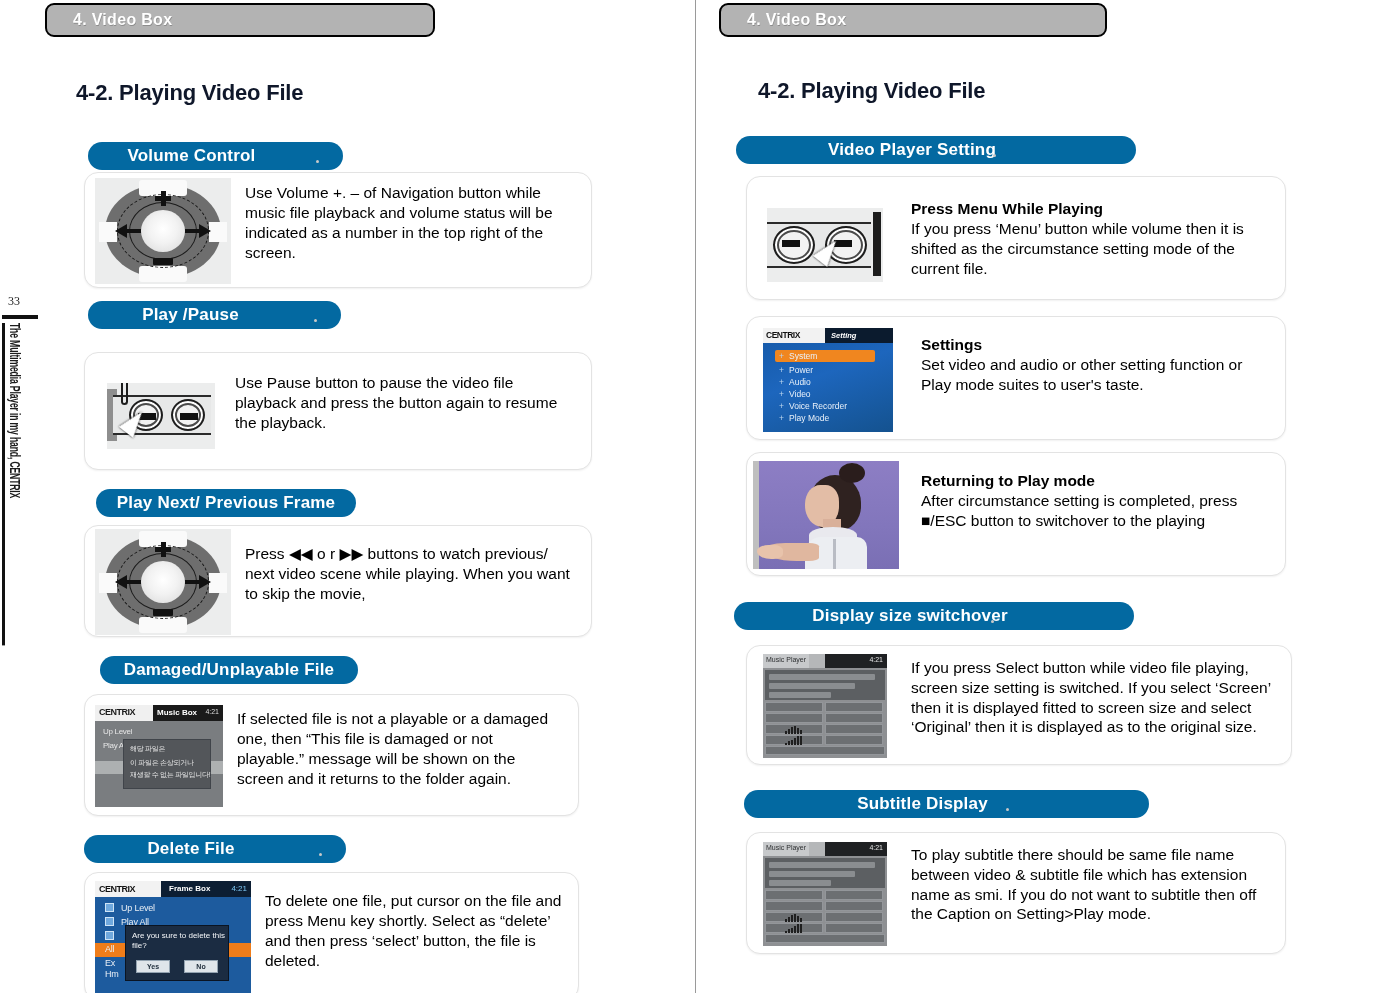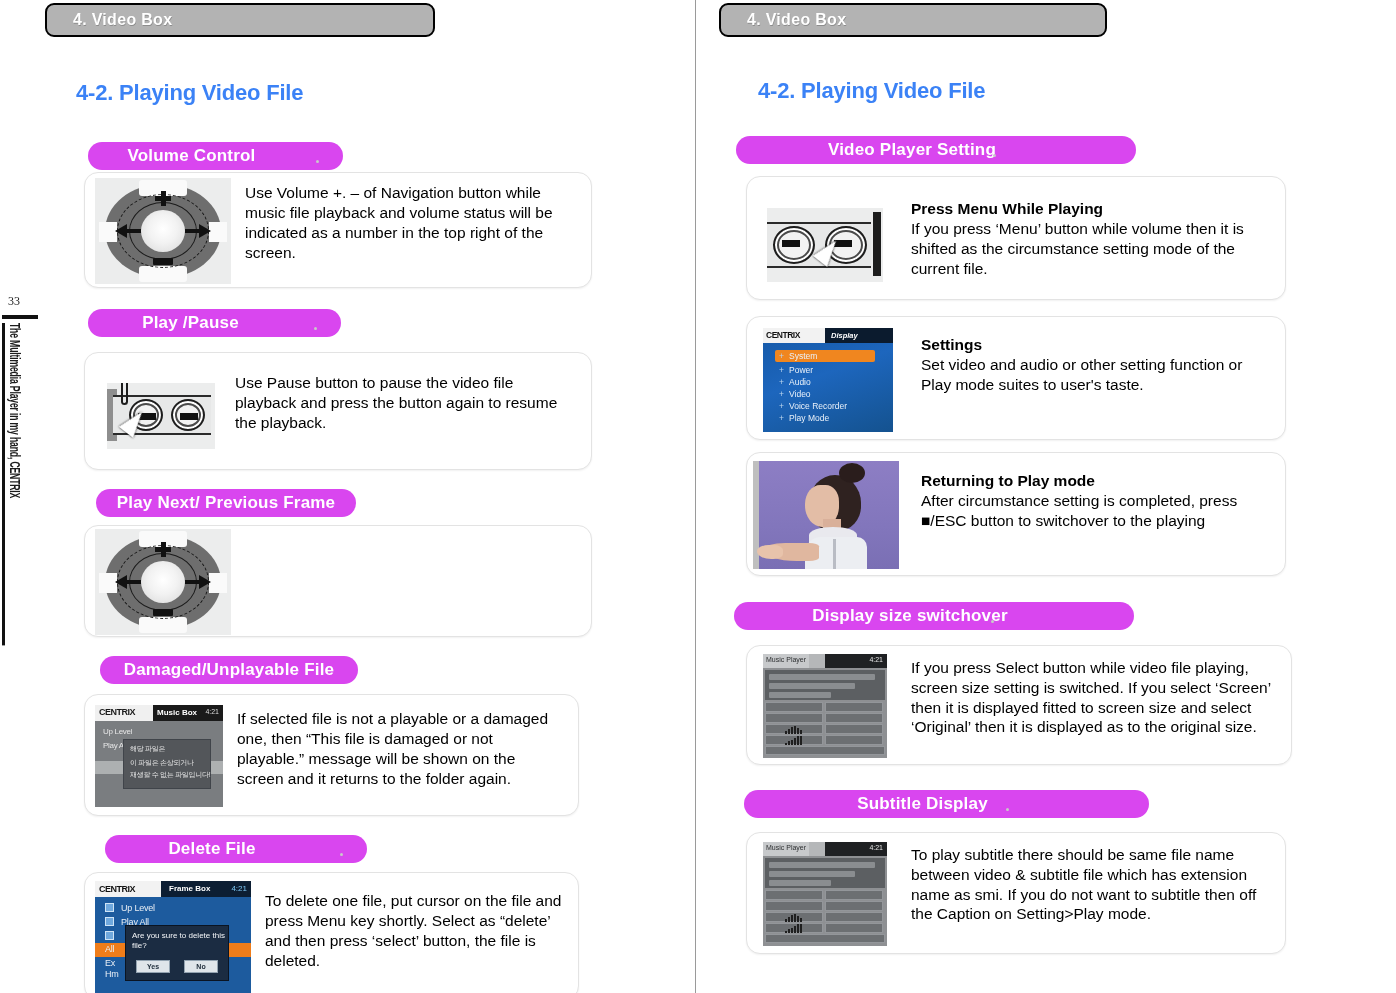--- a/index.html
+++ b/index.html
@@ -60,29 +60,29 @@
   }
   .chapter-text {
     font-size: 16px; font-weight: bold; color: #ffffff;
     letter-spacing: 0.3px;
     text-shadow: 0.5px 0.5px 0 #8d8d8d;
   }
 
   
   .sect-head {
     position: absolute;
-    font-size: 22px; font-weight: bold; color: #3b82f6;
+    font-size: 22px; font-weight: bold; color: #0f172a;
     letter-spacing: -0.2px;
   }
 
   
   .pill {
     position: absolute;
     height: 28px;
-    background: #d946ef;
+    background: #0369a1;
     border-radius: 14px;
     display: flex; align-items: center; justify-content: center;
     filter: blur(0.15px);
   }
   .pill-text {
     font-size: 17px; font-weight: bold; color: #ffffff;
     letter-spacing: 0.2px;
     padding-right: 48px;
   }
   .pill-dot {
@@ -297,21 +297,21 @@
             <div class="dp-minus"></div>
           <div class="dp-ar left"></div>
             <div class="dp-ar right"></div>
         </div>
       </div>
       <div class="card-body">
         <span class="card-text">Use Volume +. – of Navigation button while music file playback and volume status will be indicated as a number in the top right of the screen.</span>
       </div>
     </div>
 
-    <div class="pill" style="left:88px; top:309px; width:253px;">
+    <div class="pill" style="left:88px; top:301px; width:253px;">
       <span class="pill-text">Play /Pause</span>
       <span class="pill-dot"></span>
     </div>
     <div class="card" style="left:84px; top:352px; width:508px; height:118px;">
       <div class="card-media" style="padding:14px 10px 4px 22px;">
         <div class="ph ph-btns">
           <div class="btn-edge"></div>
           <div class="btn-rail"></div>
           <div class="btn-tab"></div>
           <div class="btn-knob k1">
@@ -341,20 +341,23 @@
             <div class="dp-cut r"></div>
           <div class="dp-ring"></div>
             <div class="dp-ring2"></div>
           <div class="dp-hub"></div>
           <div class="dp-plus"></div>
             <div class="dp-minus"></div>
           <div class="dp-ar left"></div>
             <div class="dp-ar right"></div>
         </div>
       </div>
+      <div class="card-body" style="padding-top:18px;">
+        <span class="card-text">Press ◀◀ o r ▶▶  buttons to watch previous/ next video scene while playing. When you want to skip the movie,</span>
+      </div>
     </div>
 
     <div class="pill" style="left:100px; top:656px; width:258px;">
       <span class="pill-text" style="padding-right:0;">Damaged/Unplayable File</span>
     </div>
     <div class="card" style="left:84px; top:694px; width:495px; height:122px;">
       <div class="card-media">
         <div class="ph ph-screen">
           <div class="scr-top"></div>
           <div class="scr-brand">CENTRIX</div>
@@ -368,21 +371,21 @@
             <div class="dl" style="top:18px;">이 파일은 손상되거나</div>
             <div class="dl" style="top:30px;">재생할 수 없는 파일입니다!</div>
           </div>
         </div>
       </div>
       <div class="card-body" style="padding-top:14px;">
         <span class="card-text">If selected file is not a playable or a damaged one, then “This file is damaged or not playable.” message will be shown on the screen and it returns to the folder again.</span>
       </div>
     </div>
 
-    <div class="pill" style="left:105px; top:835px; width:262px;">
+    <div class="pill" style="left:84px; top:835px; width:262px;">
       <span class="pill-text">Delete File</span>
       <span class="pill-dot"></span>
     </div>
     <div class="card" style="left:84px; top:872px; width:495px; height:128px;">
       <div class="card-media">
         <div class="ph ph-blue">
           <div class="blue-top"></div>
           <div class="blue-brand">CENTRIX</div>
           <div class="blue-mode">Frame Box</div>
           <div class="blue-meta">4:21</div>
@@ -444,21 +447,21 @@
         <span class="card-title">Press Menu While Playing</span>
         <span class="card-text">If you press ‘Menu’ button while volume then it is shifted as the circumstance setting mode of the current file.</span>
       </div>
     </div>
 
     <div class="card" style="left:50px; top:316px; width:540px; height:124px;">
       <div class="card-media" style="padding:8px 10px 4px 16px;">
         <div class="ph ph-set">
           <div class="set-top"></div>
           <div class="set-brand">CENTRIX</div>
-          <div class="set-mode">Display</div>
+          <div class="set-mode">Setting</div>
           <div class="set-hi" style="top:22px;"></div>
           <div class="set-plus" style="top:23px;">+</div>
           <div class="set-item" style="top:23px;">System</div>
           <div class="set-plus" style="top:37px;">+</div>
           <div class="set-item" style="top:37px;">Power</div>
           <div class="set-plus" style="top:49px;">+</div>
           <div class="set-item" style="top:49px;">Audio</div>
           <div class="set-plus" style="top:61px;">+</div>
           <div class="set-item" style="top:61px;">Video</div>
           <div class="set-plus" style="top:73px;">+</div>

